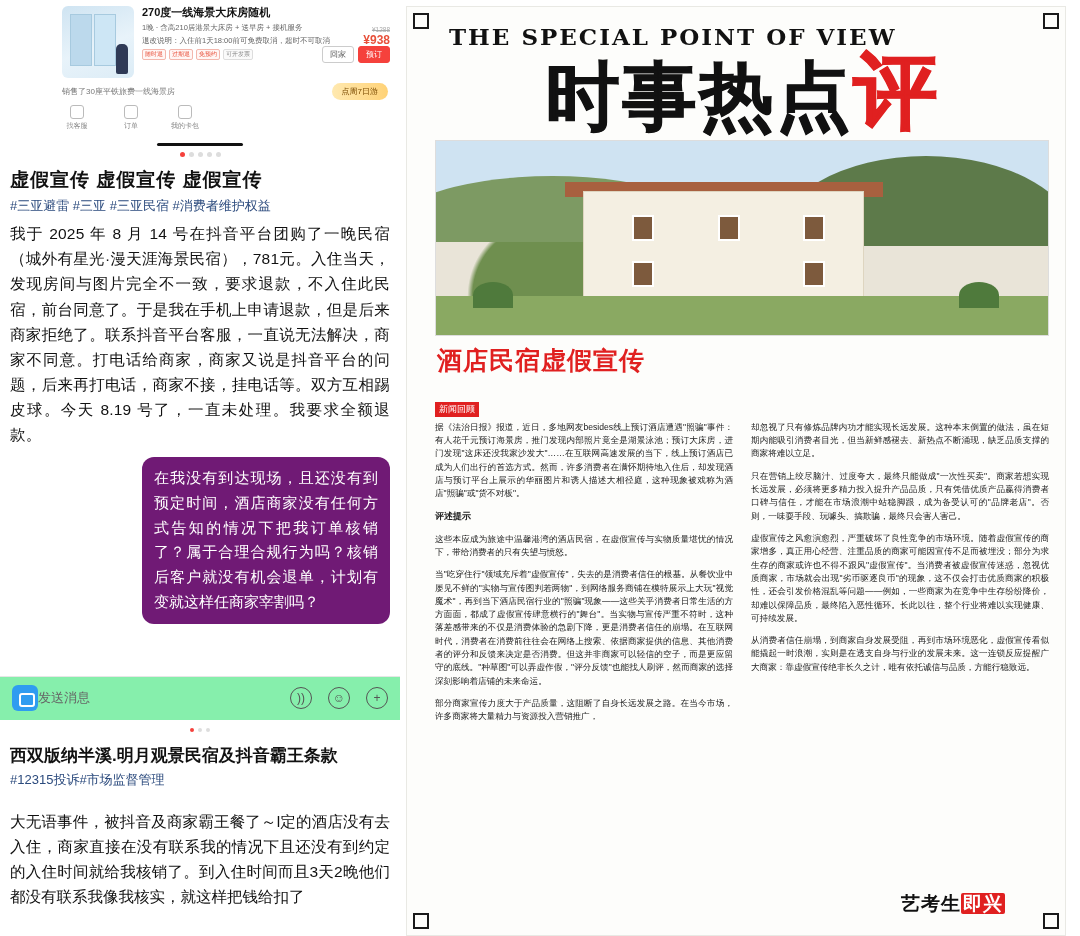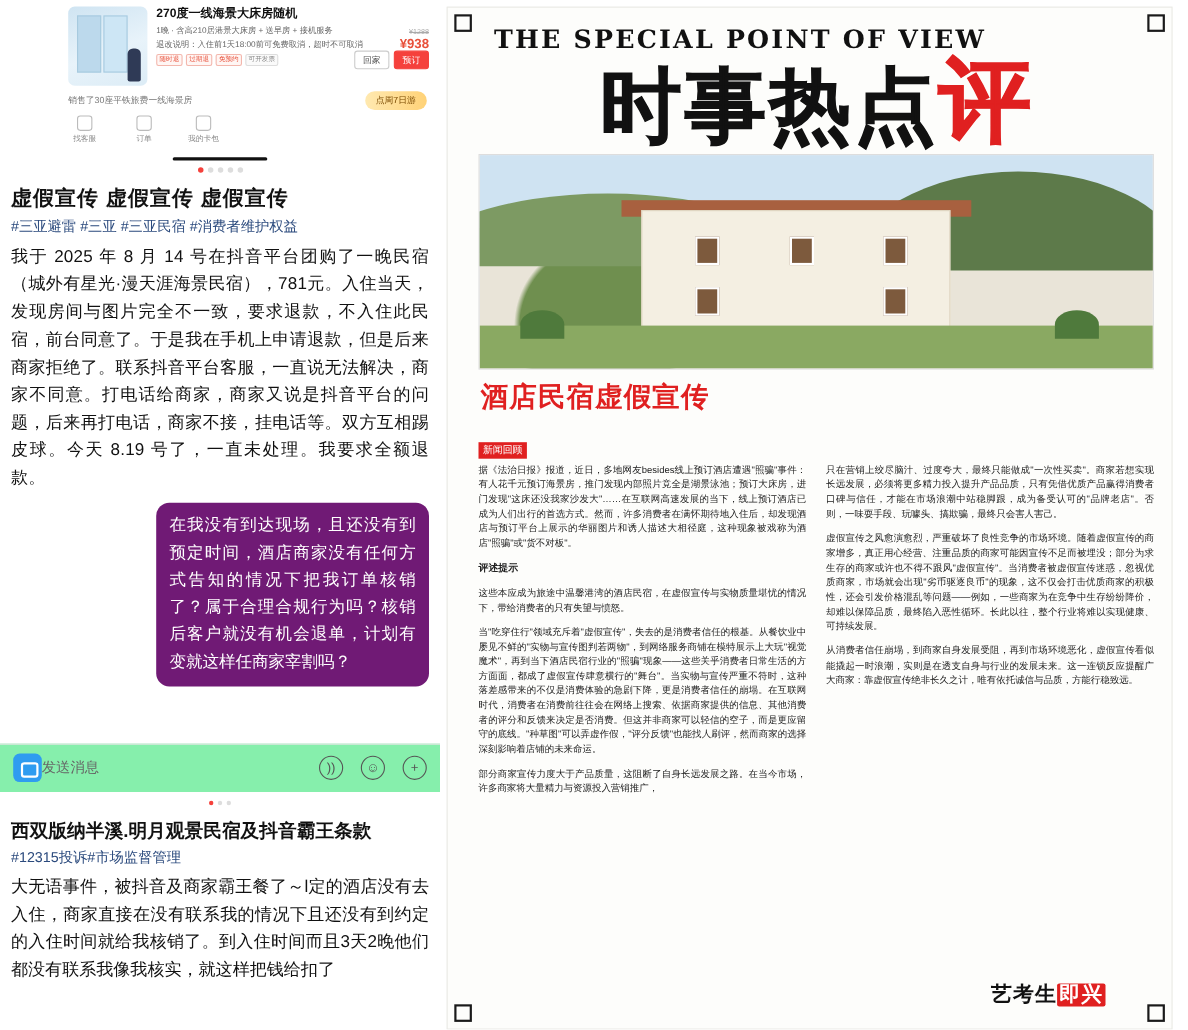--- a/index.html
+++ b/index.html
@@ -165,21 +165,21 @@
     border: 1.5px solid #555; display: flex; align-items: center;
     justify-content: center; font-size: 12px; color: #555;
   }
   .mini-dots { position: absolute; left: 0; right: 0; bottom: -12px;
     display: flex; gap: 4px; justify-content: center; }
   .mini-dots i { width: 4px; height: 4px; border-radius: 50%; background: #ddd; display:block; }
   .mini-dots i.on { background: #f5413c; }
 
   .sec2 { padding: 24px 10px 0; }
   .sec2 .title { font-size: 17px; font-weight: bold; color: #111; margin-bottom: 4px; }
-  .sec2 .tags { font-size: 13px; color: #2b4a7d; margin-bottom: 5px; }
+  .sec2 .tags { font-size: 13px; color: #2b4a7d; margin-bottom: 20px; }
   .sec2 .txt { font-size: 15.5px; line-height: 1.62; color: #111; text-align: justify; }
 
   
   .right-col {
     flex: 1;
     position: relative;
     background: #fff;
     padding: 6px 14px 0 6px;
   }
   .mag {
@@ -410,20 +410,21 @@
 
       <div class="mag-cols">
         <div class="col">
           <p>据《法治日报》报道，近日，多地网友besides线上预订酒店遭遇"照骗"事件：有人花千元预订海景房，推门发现内部照片竟全是湖景泳池；预订大床房，进门发现"这床还没我家沙发大"……在互联网高速发展的当下，线上预订酒店已成为人们出行的首选方式。然而，许多消费者在满怀期待地入住后，却发现酒店与预订平台上展示的华丽图片和诱人描述大相径庭，这种现象被戏称为酒店"照骗"或"货不对板"。</p>
           <p class="col-label">评述提示</p>
           <p>这些本应成为旅途中温馨港湾的酒店民宿，在虚假宣传与实物质量堪忧的情况下，带给消费者的只有失望与愤怒。</p>
           <p>当"吃穿住行"领域充斥着"虚假宣传"，失去的是消费者信任的根基。从餐饮业中屡见不鲜的"实物与宣传图判若两物"，到网络服务商铺在模特展示上大玩"视觉魔术"，再到当下酒店民宿行业的"照骗"现象——这些关乎消费者日常生活的方方面面，都成了虚假宣传肆意横行的"舞台"。当实物与宣传严重不符时，这种落差感带来的不仅是消费体验的急剧下降，更是消费者信任的崩塌。在互联网时代，消费者在消费前往往会在网络上搜索、依据商家提供的信息、其他消费者的评分和反馈来决定是否消费。但这并非商家可以轻信的空子，而是更应留守的底线。"种草图"可以弄虚作假，"评分反馈"也能找人刷评，然而商家的选择深刻影响着店铺的未来命运。</p>
           <p>部分商家宣传力度大于产品质量，这阻断了自身长远发展之路。在当今市场，许多商家将大量精力与资源投入营销推广，</p>
         </div>
         <div class="col">
+          <p>却忽视了只有修炼品牌内功才能实现长远发展。这种本末倒置的做法，虽在短期内能吸引消费者目光，但当新鲜感褪去、新热点不断涌现，缺乏品质支撑的商家将难以立足。</p>
           <p>只在营销上绞尽脑汁、过度夸大，最终只能做成"一次性买卖"。商家若想实现长远发展，必须将更多精力投入提升产品品质，只有凭借优质产品赢得消费者口碑与信任，才能在市场浪潮中站稳脚跟，成为备受认可的"品牌老店"。否则，一味耍手段、玩噱头、搞欺骗，最终只会害人害己。</p>
           <p>虚假宣传之风愈演愈烈，严重破坏了良性竞争的市场环境。随着虚假宣传的商家增多，真正用心经营、注重品质的商家可能因宣传不足而被埋没；部分为求生存的商家或许也不得不跟风"虚假宣传"。当消费者被虚假宣传迷惑，忽视优质商家，市场就会出现"劣币驱逐良币"的现象，这不仅会打击优质商家的积极性，还会引发价格混乱等问题——例如，一些商家为在竞争中生存纷纷降价，却难以保障品质，最终陷入恶性循环。长此以往，整个行业将难以实现健康、可持续发展。</p>
           <p>从消费者信任崩塌，到商家自身发展受阻，再到市场环境恶化，虚假宣传看似能撬起一时浪潮，实则是在透支自身与行业的发展未来。这一连锁反应提醒广大商家：靠虚假宣传绝非长久之计，唯有依托诚信与品质，方能行稳致远。</p>
         </div>
       </div>
 
       <div class="stamp">
         <span>艺考生</span><span class="red">即兴</span>
       </div>
     </div>

